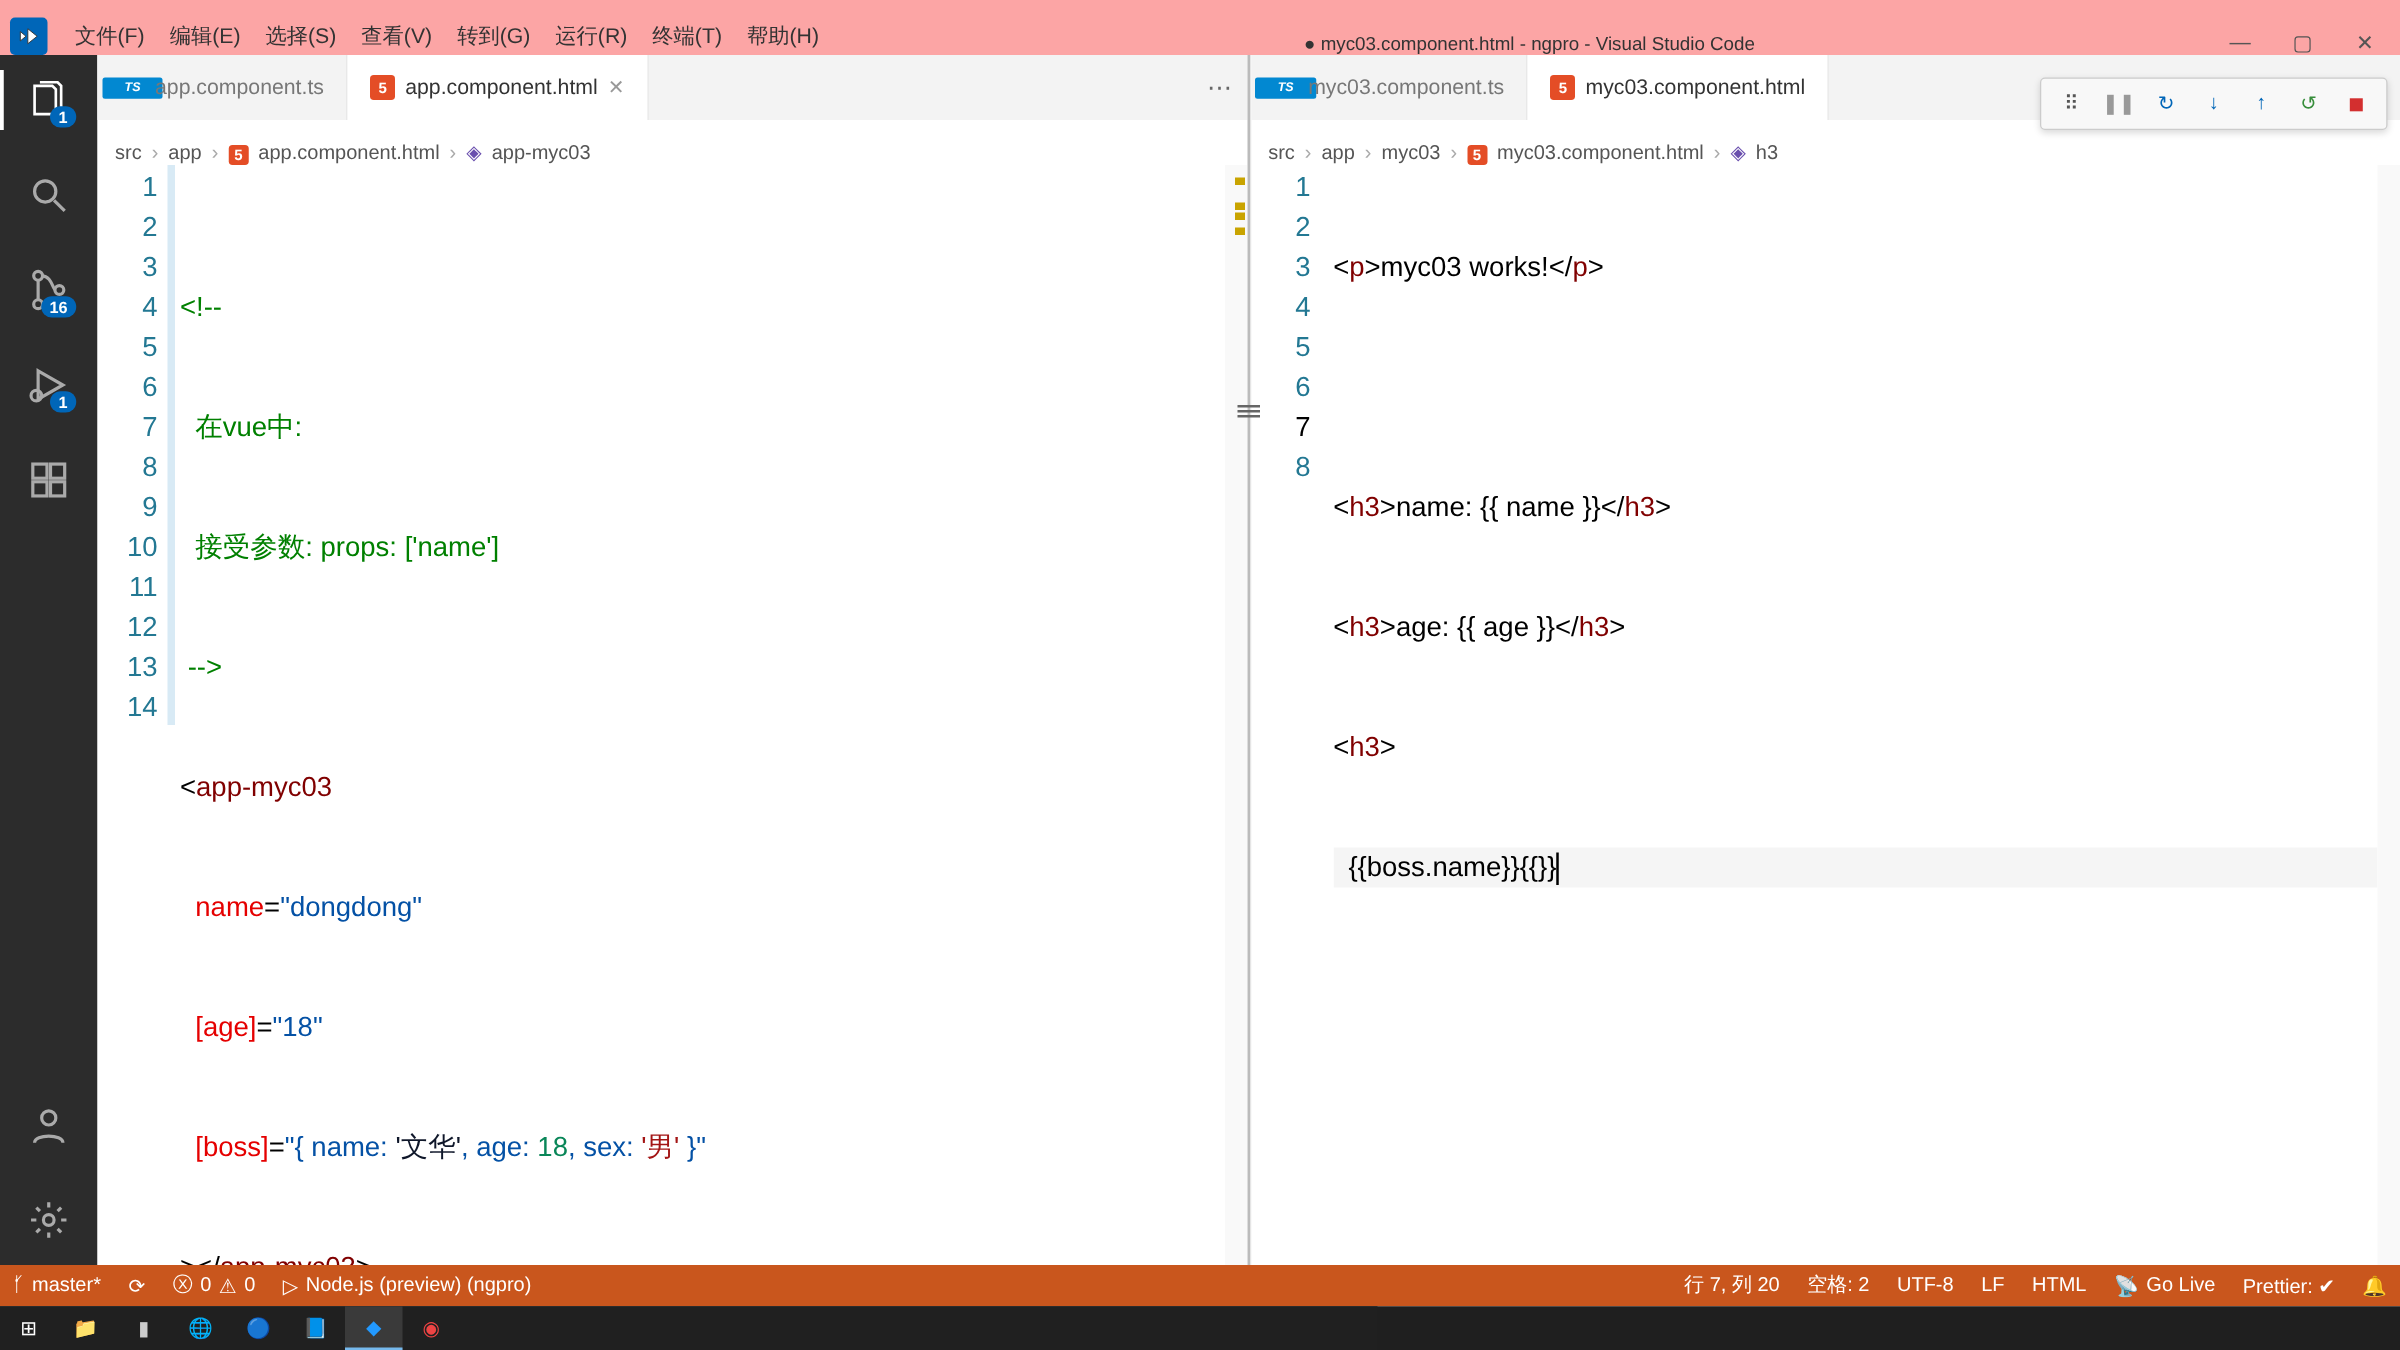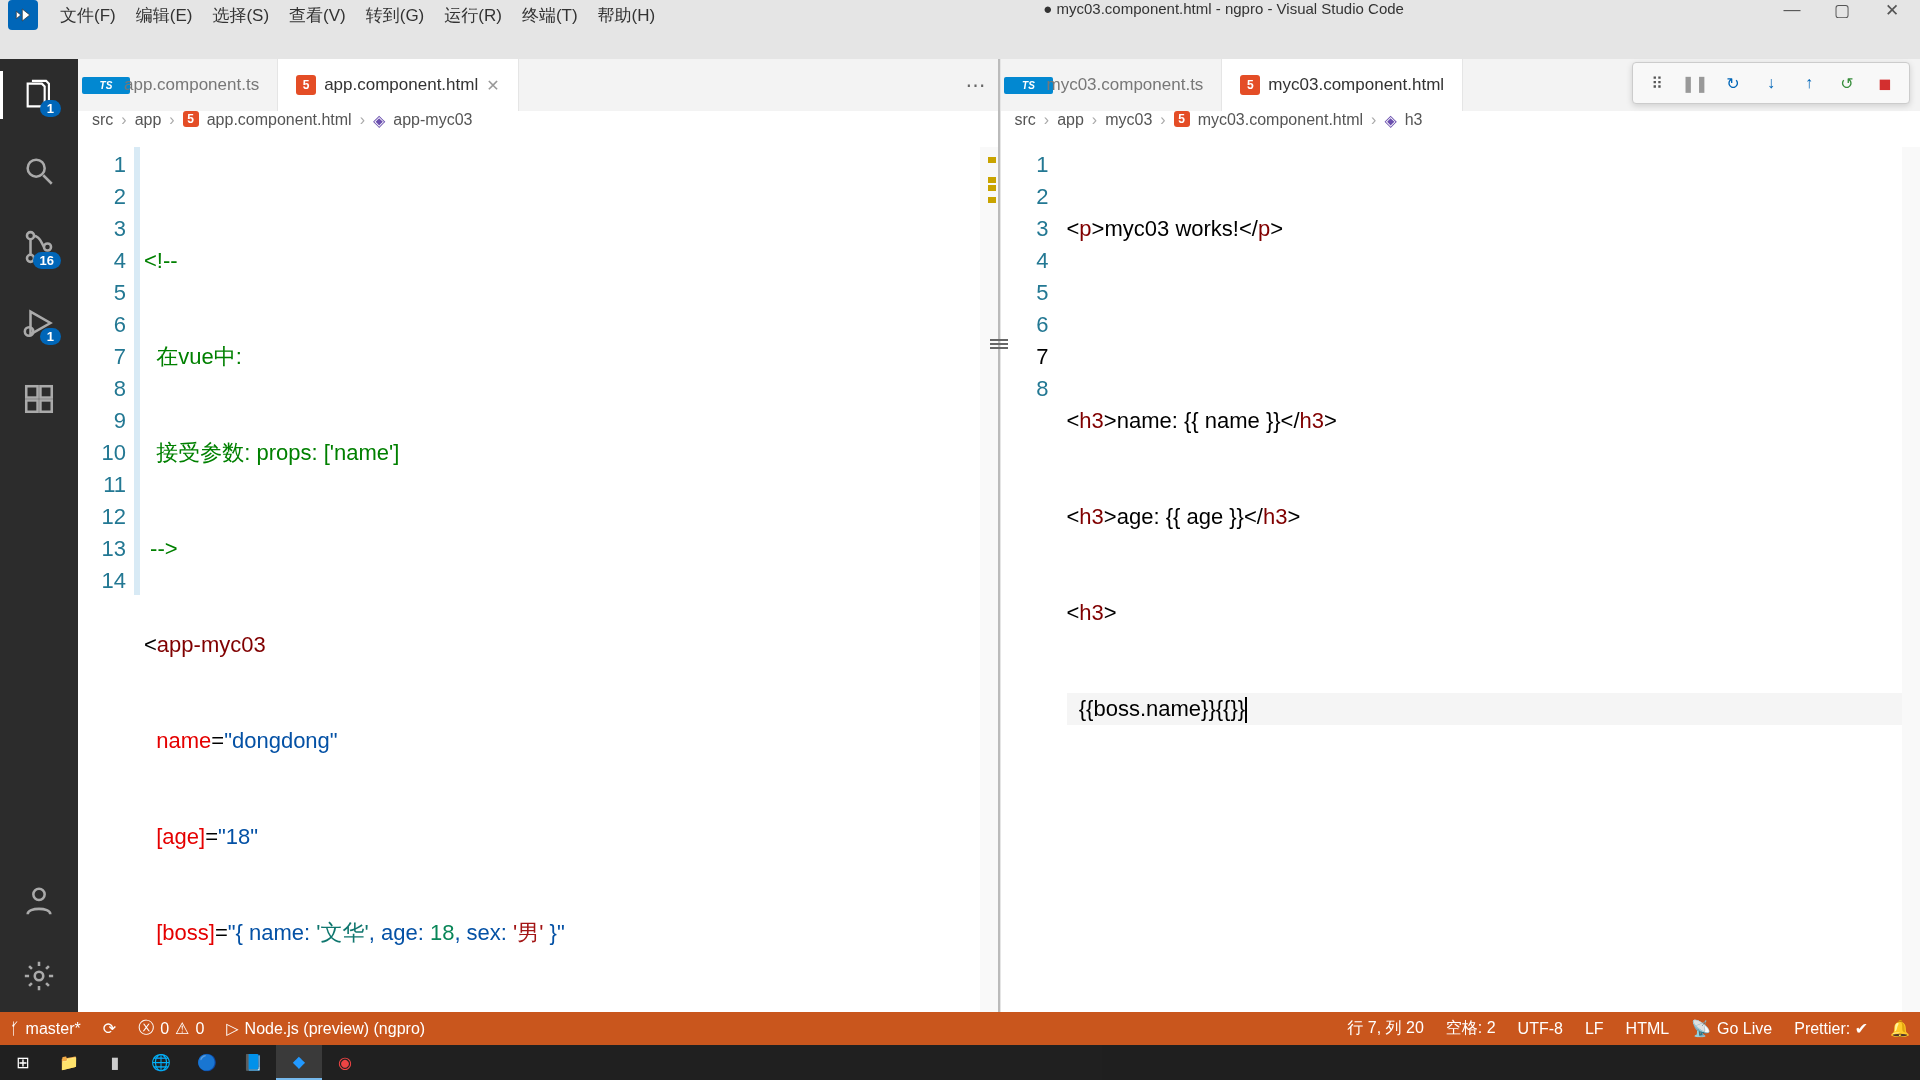--- a/index.html
+++ b/index.html
@@ -1,21 +1,21 @@
 <!DOCTYPE html>
 <html><head>
 <meta charset="utf-8">
 <style>
   * { box-sizing: border-box; margin: 0; padding: 0; font-family: "Segoe UI", "Microsoft YaHei", sans-serif; }
   body { background: #2c2c2c; overflow: hidden; width: 1920px; height: 1080px; }
   
   .window { width: 1920px; height: 1080px; display: flex; flex-direction: column; background: #fff; }
   
   
-  .menubar { height: 59px; background: #e5e5e5; display: flex; align-items: flex-start; padding: 0 8px; font-size: 17px; color: #333; }
+  .menubar { height: 44px; background: #fca5a5; display: flex; align-items: flex-end; padding: 0 8px; font-size: 17px; color: #333; }
   .menubar .logo { width: 30px; height: 30px; background: #0066b8; border-radius: 4px; margin-right: 12px; display:flex; align-items:center; justify-content:center; }
   .menubar .menu-item { padding: 4px 10px; cursor: default; }
   .menubar .title { flex: 1; text-align: center; color: #333; font-size: 15px; }
   .win-controls { display: flex; gap: 30px; margin-right: 10px; }
   .win-btn { width: 20px; height: 20px; display:flex; align-items:center; justify-content:center; color:#555; }
   
   
   .body-row { flex: 1; display: flex; min-height: 0; }
   
   
@@ -42,21 +42,21 @@
   .ts-icon { background:#0288d1; color:#fff; font-size:10px; font-weight:700; padding:3px 18px; border-radius:2px;font-style:italic; }
   .html-icon { background:#e44d26; width:20px; height:20px; border-radius:3px; display:inline-flex; align-items:center; justify-content:center; }
   .html-icon::after{ content:"5"; color:#fff; font-size:12px; font-weight:700; }
   
   .debug-toolbar { position:absolute; top:62px; right:10px; background:#f8f8f8; border:1px solid #ccc; border-radius:4px; display:flex; gap:10px; padding:6px 10px; box-shadow:0 2px 6px rgba(0,0,0,.15); }
   .debug-btn { width:28px; height:28px; display:flex; align-items:center; justify-content:center; color:#555; }
   .debug-btn.pause { color:#999; }
   .debug-btn.restart { color:#388e3c; }
   .debug-btn.stop { color:#d32f2f; }
   
-  .breadcrumb { height:36px; display:flex; align-items:flex-start; gap:8px; padding:0 14px; font-size:16px; color:#555; }
+  .breadcrumb { height:36px; display:flex; align-items:flex-end; gap:8px; padding:0 14px; font-size:16px; color:#555; }
   .breadcrumb .crumb-sep { color:#aaa; }
   .breadcrumb .cr-icon { display:inline-flex; align-items:center; }
   
   .code-area { flex:1; display:flex; font-family:"Consolas","Courier New",monospace; font-size:22px; line-height:32px; overflow:hidden; position:relative; }
   .gutter { width:66px; text-align:right; color:#237893; padding-right:18px; padding-top:2px; user-select:none; }
   .gutter .ln { height:32px; }
   .gutter .ln.cur { color:#000; font-weight:500; }
   .code { flex:1; padding-top:2px; white-space:pre; position:relative; }
   .code .line { height:32px; position:relative; }
   .line.cur { background:#f5f5f5; }
@@ -229,21 +229,21 @@
           </div>
           <div class="code" style="position:relative;">
             <div style="position:absolute;left:-10px;top:0;height:448px;width:6px;background:#d8eaf5;"></div>
             <div class="line"><span class="c-comment">&lt;!--</span></div>
             <div class="line"><span class="c-comment">  在vue中:</span></div>
             <div class="line"><span class="c-comment">  接受参数: props: ['name']</span></div>
             <div class="line"><span class="c-comment"> --&gt;</span></div>
             <div class="line"><span class="c-punc">&lt;</span><span class="c-tag">app-myc03</span></div>
             <div class="line"><span>  </span><span class="c-attr">name</span><span class="c-punc">=</span><span class="c-val">"dongdong"</span></div>
             <div class="line"><span>  </span><span class="c-attr">[age]</span><span class="c-punc">=</span><span class="c-val">"18"</span></div>
-            <div class="line"><span>  </span><span class="c-attr">[boss]</span><span class="c-punc">=</span><span class="c-val">"{ name: </span><span class="c-val" style="color:#0f766e;">'文华'</span><span class="c-val">, age: </span><span class="c-num">18</span><span class="c-val">, sex: </span><span class="c-val" style="color:#a31515;">'男'</span><span class="c-val"> }"</span></div>
+            <div class="line"><span>  </span><span class="c-attr">[boss]</span><span class="c-punc">=</span><span class="c-val">"{ name: </span><span class="c-val" style="color:#0f172a;">'文华'</span><span class="c-val">, age: </span><span class="c-num">18</span><span class="c-val">, sex: </span><span class="c-val" style="color:#a31515;">'男'</span><span class="c-val"> }"</span></div>
             <div class="line"><span class="c-punc">&gt;</span><span class="c-punc">&lt;/</span><span class="c-tag">app-myc03</span><span class="c-punc">&gt;</span></div>
             
             
             
             
             
           </div>
           <div class="overview-ruler">
             <div class="ov-mark" style="top:10px;"></div>
             <div class="ov-mark" style="top:30px;"></div>

